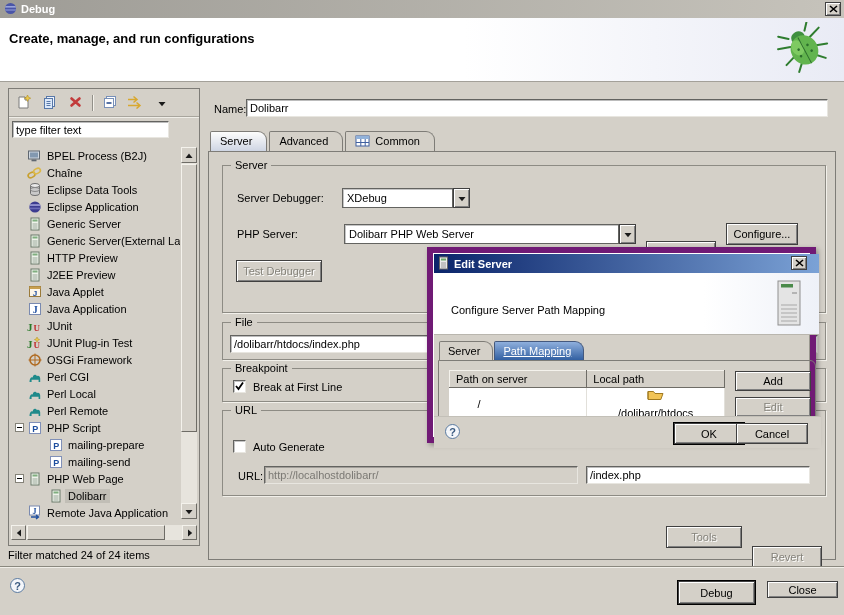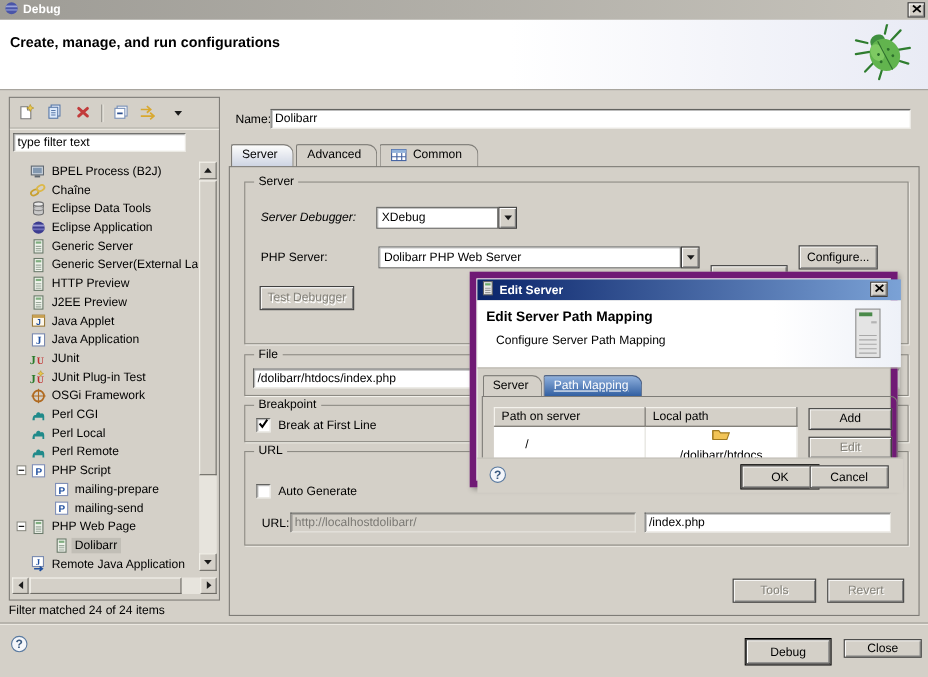--- a/index.html
+++ b/index.html
@@ -488,21 +488,21 @@
           <line x1="1" y1="7.5" x2="14" y2="7.5" stroke="#4060a0"></line>
         </svg></span>
       <span>Common</span>
     </div>
   </div>
 <div id="tab-content" class="abs"></div>
 
 <div class="groupbox" style="left:222px; top:165px; width:604px; height:148px;">
   <span class="legend">Server</span>
 </div>
-<span class="abs" style="left:237px;top:192px;font-style:italic;">Server Debugger:</span>
+<span class="abs" style="left:237px;top:192px;">Server Debugger:</span>
 <div id="combo-debugger" class="abs combo">
   <span class="cfield">XDebug</span>
   <span class="cbtn btn3d">
       <span><svg width="8" height="6">
           <path d="M0.5 1 h7 L4 5.2 Z" fill="#1a1a1a"></path>
         </svg></span>
     </span>
 </div>
 <span class="abs" style="left:237px;top:228px;">PHP Server:</span>
 <div id="combo-phpserver" class="abs combo">
@@ -535,21 +535,21 @@
 <div class="groupbox" style="left:222px; top:410px; width:604px; height:86px;">
   <span class="legend">URL</span>
 </div>
 <span class="abs cb" style="left:233px;top:440px;"></span>
 <span class="abs" style="left:253px;top:441px;">Auto Generate</span>
 <span class="abs" style="left:238px;top:470px;">URL:</span>
 <input class="abs sunken" style="left: 264px; top: 466px; width: 314px; height: 18px;" disabled="" value="http://localhostdolibarr/">
 <input class="abs sunken" style="left: 586px; top: 466px; width: 224px; height: 18px;" value="/index.php">
 
 <div class="abs btn3d disabled" style="left:666px;top:526px;width:76px;height:22px;">Tools</div>
-<div class="abs btn3d disabled" style="left:752px;top:526px;width:70px;height:22px;">Revert</div>
+<div class="abs btn3d disabled" style="left:752px;top:546px;width:70px;height:22px;">Revert</div>
 
 <div id="footer-rule" class="abs"></div>
 <div id="main-help" class="abs">
     <span class="helpcirc">?</span>
   </div>
 <div id="debug-btn" class="abs btn3d default">Debug</div>
 <div id="close-btn" class="abs btn3d">Close</div>
 
 <div id="dialog" class="abs">
   <div id="dlg-titlebar">
@@ -561,21 +561,20 @@
           <line x1="3" y1="11" x2="8" y2="11" stroke="#999"></line>
         </svg></span>
     <span class="title">Edit Server</span>
   </div>
   <div id="dlg-close" class="btn3d">
       <span><svg width="9" height="8">
           <path d="M1 1 L8 7 M8 1 L1 7" stroke="#000" stroke-width="1.6"></path>
         </svg></span>
     </div>
   <div id="dlg-header">
-    <div class="h1">Edit Server Path Mapping</div>
     <div class="h2">Configure Server Path Mapping</div>
     <div class="tower"><svg width="32" height="48">
           <rect x="5" y="2" width="22" height="44" fill="#e4e4e4" stroke="#8f8f8f"></rect>
           <rect x="8" y="5" width="12" height="3.5" fill="#4a8a4a"></rect>
           <rect x="19" y="13" width="5" height="2" fill="#b4b4b4"></rect>
           <g stroke="#a8a8a8">
             <line x1="8" y1="26" x2="24" y2="26"></line>
             <line x1="8" y1="30" x2="24" y2="30"></line>
             <line x1="8" y1="34" x2="24" y2="34"></line>
             <line x1="8" y1="38" x2="24" y2="38"></line>

